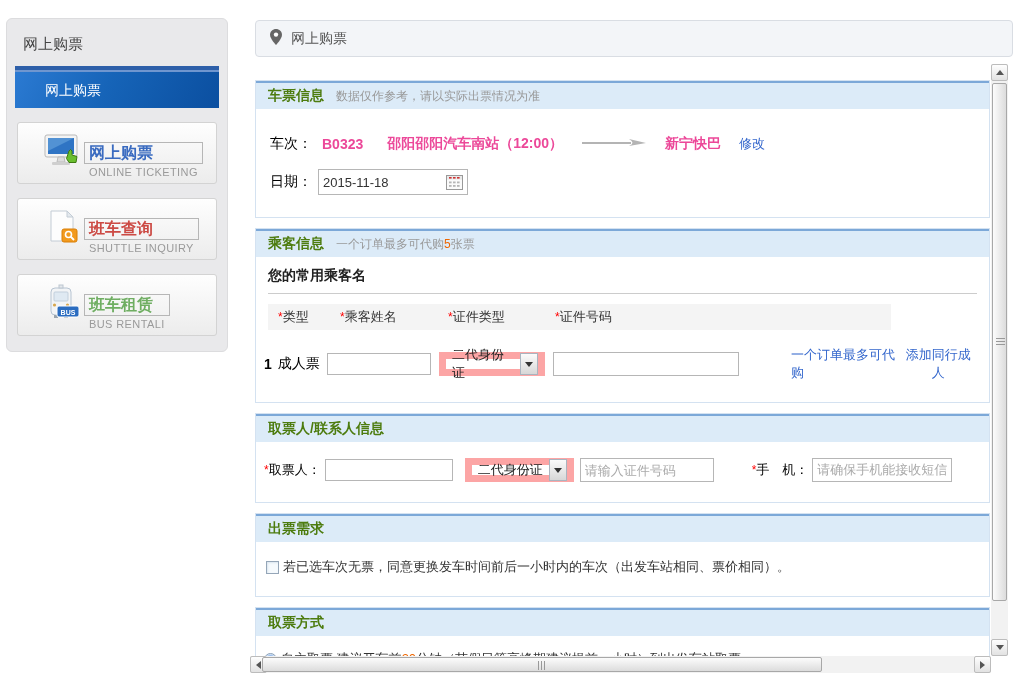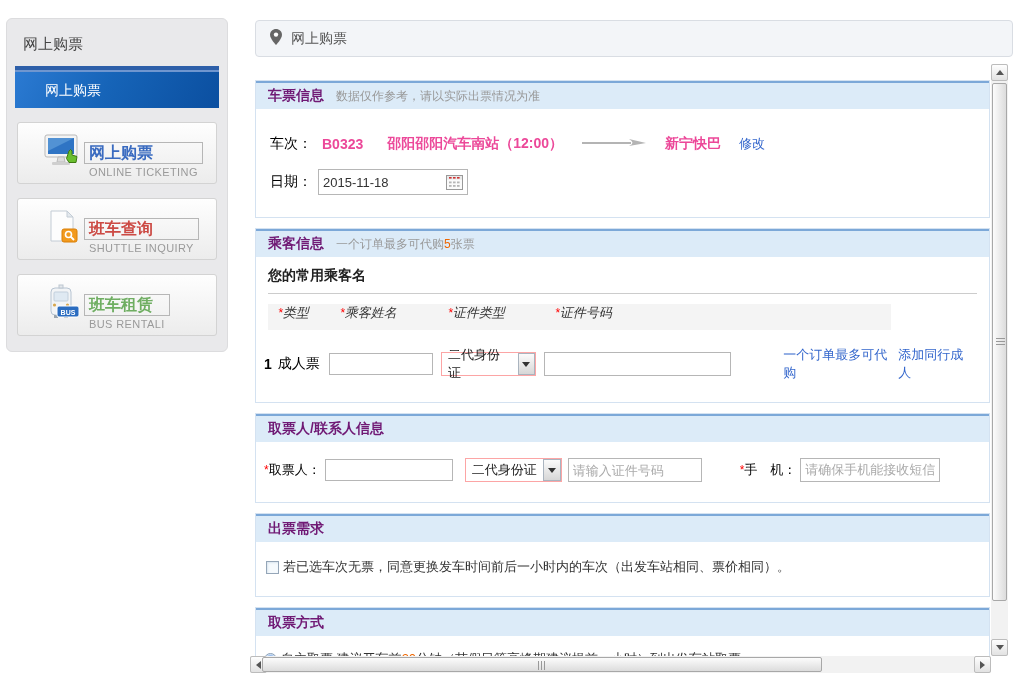--- a/index.html
+++ b/index.html
@@ -27,62 +27,62 @@
   
   .crumb { position:absolute; left:255px; top:20px; width:758px; height:37px;
     background:#f3f5f8; border:1px solid #d9dde3; border-radius:4px;
     display:flex; align-items:center; padding-left:14px; gap:9px; color:#555; font-size:14px; }
 
   
   .viewport { position:absolute; left:255px; top:64px; width:735px; height:592px; overflow:hidden; }
   .section { border:1px solid #d4e2f1; background:#fff; margin-bottom:10px; }
   .sec-head { background:#dcebf8; border-top:2px solid #7ca8d8; padding:5px 12px;
     display:flex; align-items:center; gap:12px; height:28px; }
-  .sec-title { font-weight:bold; color:#701a75; font-size:14px; }
+  .sec-title { font-weight:bold; color:#4d7c0f; font-size:14px; }
   .sec-sub { color:#999; font-size:12px; }
   .lnk { color:#36c; font-size:13px; cursor:pointer; text-decoration:none; }
   .orange { color:#ec4899; font-weight:bold; }
   .txt { border:1px solid #b6b6b6; height:22px; font-size:13px; padding:0 4px; color:#333;
     font-family:"Liberation Sans","DejaVu Sans",sans-serif; }
   .txt::placeholder { color:#aaa; }
   .red-star { color:#f00; font-size:12px; }
 
   
-  .sel { display:inline-flex; border:1px solid #fca5a5; background:#fff; height:24px;
+  .sel { display:inline-flex; border:7px solid #fca5a5; background:#fff; height:24px;
     align-items:center; cursor:pointer; }
   .sel .sval { padding:0 6px; font-size:13px; color:#222; min-width:74px; }
   .sel .sbtn { width:18px; height:22px; border-left:1px solid #9ab; border:1px solid #aab4bf;
     background:linear-gradient(#fbfbfb,#d7d7d7); display:flex; align-items:center; justify-content:center; }
   .tri-dn { width:0; height:0; border-left:4px solid transparent; border-right:4px solid transparent;
     border-top:5px solid #333; }
 
   
   .ti-row1 { display:flex; align-items:center; margin:26px 0 0 14px; font-size:14px; gap:10px; }
   .ti-row2 { display:flex; align-items:center; margin:16px 0 22px 14px; font-size:14px; gap:6px; }
   .date-box { position:relative; width:150px; }
   .date-box input { width:150px; height:26px; padding-right:26px; }
   .date-box svg { position:absolute; right:5px; top:6px; cursor:pointer; }
 
   
   .freq-title { margin:0 12px; padding:10px 0 8px 0; font-size:14px; font-weight:bold; color:#222;
     border-bottom:1px solid #ccc; }
   .ptable-head { margin:10px 12px 0 12px; width:623px; background:#f4f4f4; height:26px;
-    display:flex; font-size:13px; color:#333;font-style:italic; }
+    display:flex; align-items:center; font-size:13px; color:#333; }
   .ptable-head .col0 { margin-left:10px; width:62px; }
   .ptable-head .col1 { width:108px; }
   .ptable-head .col2 { width:107px; }
   .ptable-head .col3 { width:200px; }
   .prow { display:flex; align-items:center; margin:16px 12px 20px 8px; font-size:14px; }
   .prow .idx { font-weight:bold; margin-right:6px; }
   .prow .ptype { width:52px; }
   .prow .name-in { width:104px; margin-right:8px; }
   .prow .sel { margin-right:6px; }
   .prow .cert-in { width:190px; height:24px; margin-left:2px; }
   .prow .setlnk { margin-left:52px; }
-  .prow .addlnk { margin-left:auto; margin-right:2px; }
+  .prow .addlnk { margin-left:auto; margin-right:2px;text-align:center; }
 
   
   .crow { display:flex; align-items:center; margin:16px 12px 20px 8px; font-size:13px; }
   .crow .coll-in { width:128px; margin:0 12px 0 4px; }
   .crow .idnum-in { width:134px; height:24px; margin-left:6px; }
   .crow .phone-lab { margin-left:38px; }
   .crow .phone-in { width:140px; height:24px; margin-left:4px;font-family:Liberation Serif, serif; }
 
   
   .need-row { display:flex; align-items:center; gap:4px; margin:16px 12px 20px 10px;

